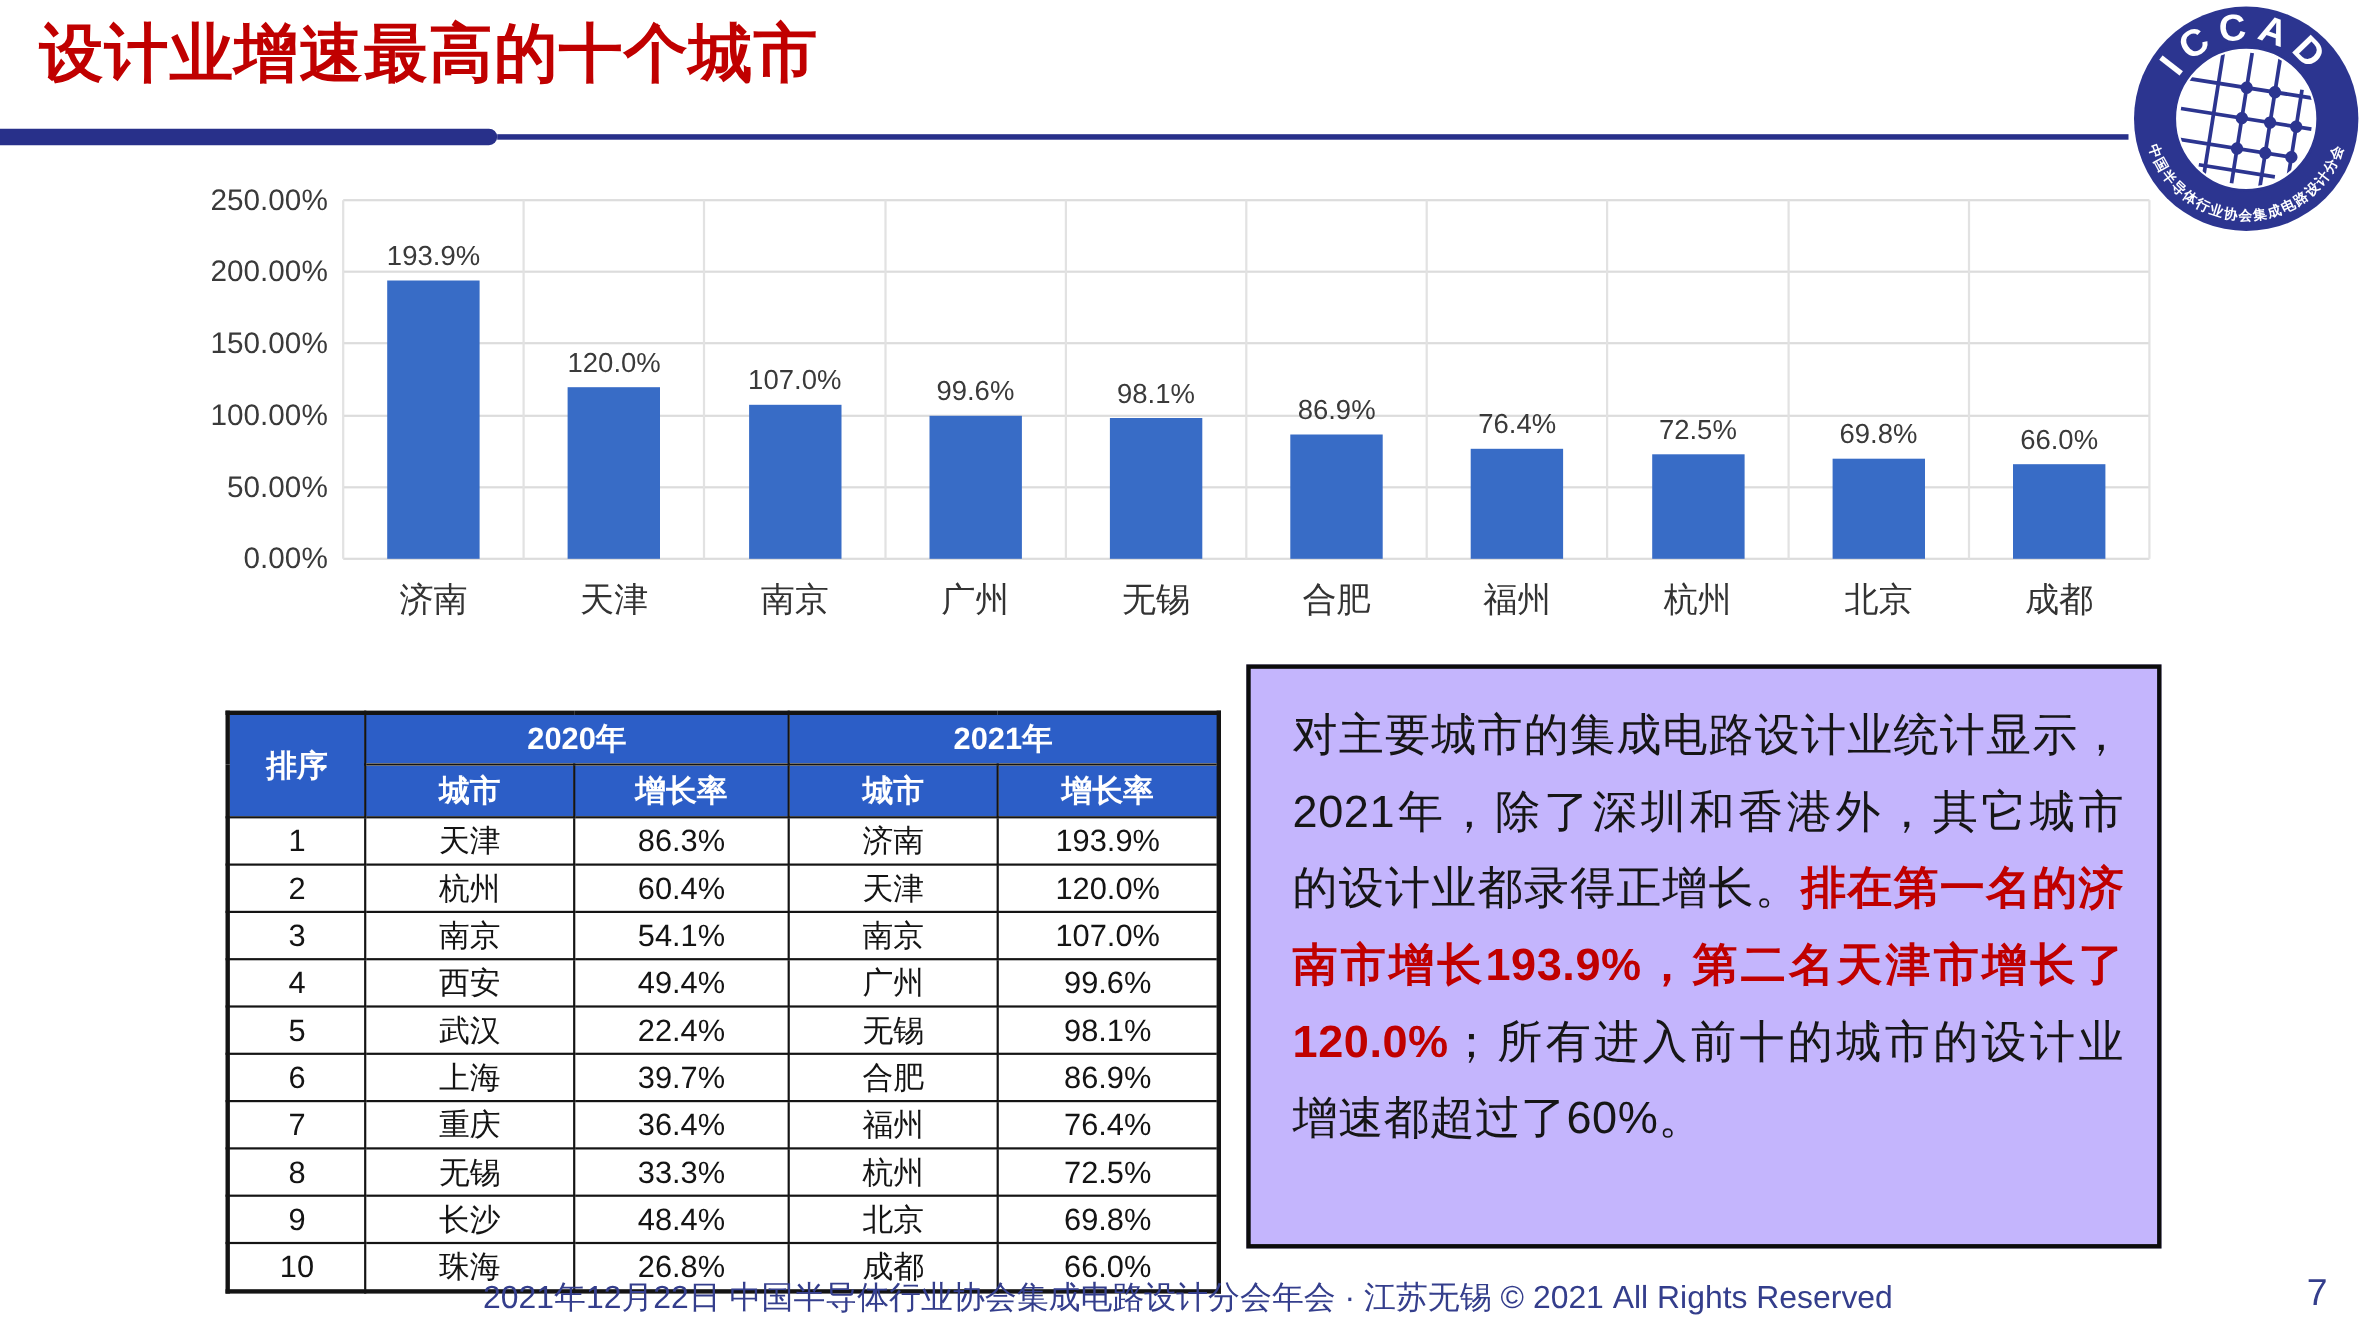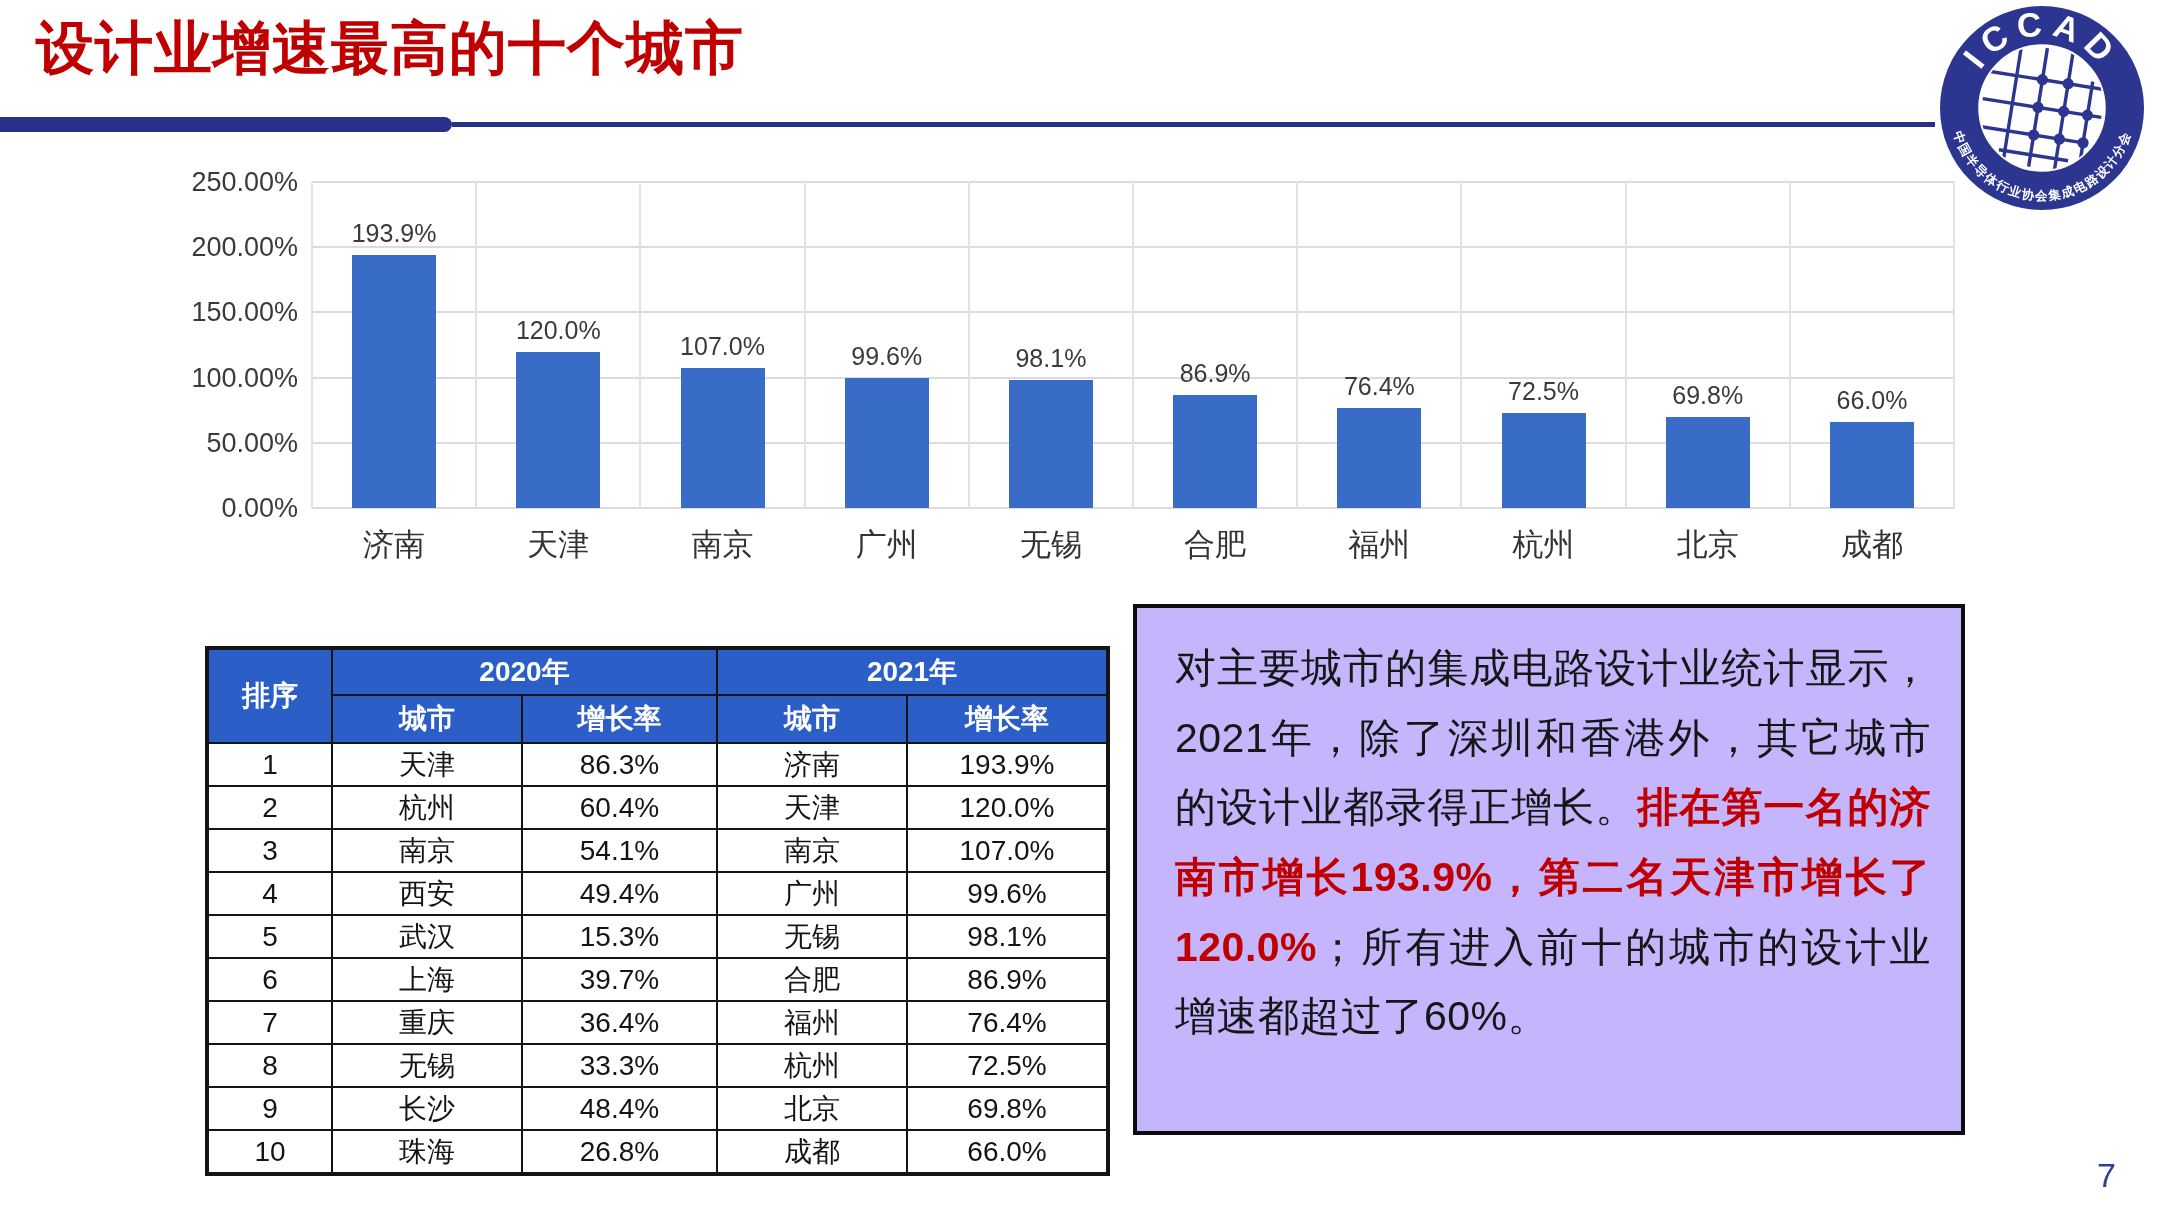--- a/index.html
+++ b/index.html
@@ -251,21 +251,21 @@
         <tr>
           <td>4</td>
           <td>西安</td>
           <td>49.4%</td>
           <td>广州</td>
           <td>99.6%</td>
         </tr>
         <tr>
           <td>5</td>
           <td>武汉</td>
-          <td>15.3%</td>
+          <td>22.4%</td>
           <td>无锡</td>
           <td>98.1%</td>
         </tr>
         <tr>
           <td>6</td>
           <td>上海</td>
           <td>39.7%</td>
           <td>合肥</td>
           <td>86.9%</td>
         </tr>
@@ -295,15 +295,16 @@
           <td>珠海</td>
           <td>26.8%</td>
           <td>成都</td>
           <td>66.0%</td>
         </tr>
       </tbody>
   </table>
 
   <div class="note-box"><span>对主要城市的集成电路设计业统计显示，2021年，除了深圳和香港外，其它城市的设计业都录得正增长。</span><span class="note-red">排在第一名的济南市增长193.9%，第二名天津市增长了120.0%</span><span>；所有进入前十的城市的设计业增速都超过了60%。</span></div>
 
+  <div class="footer">2021年12月22日 中国半导体行业协会集成电路设计分会年会 · 江苏无锡 © 2021 All Rights Reserved</div>
   <div class="page-number">7</div>
 
 </div>
 
 </body></html>

